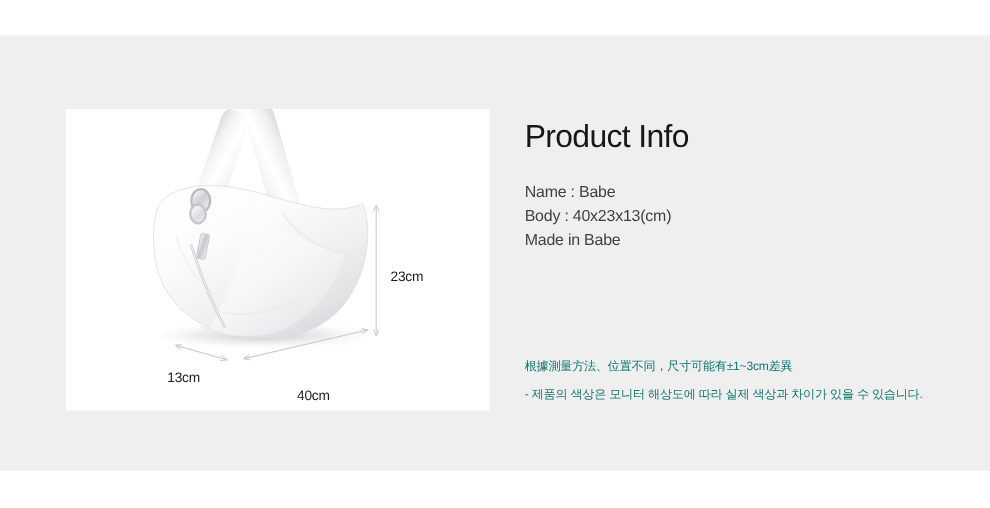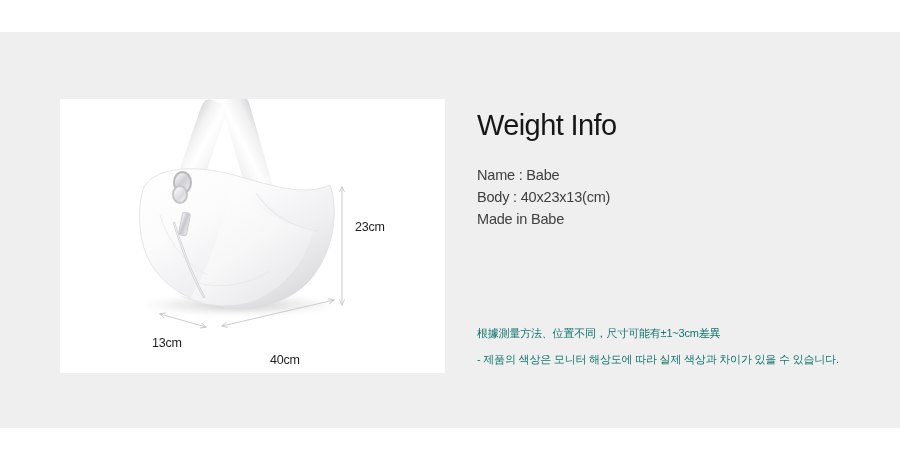--- a/index.html
+++ b/index.html
@@ -144,21 +144,21 @@
   }
   .dims svg { display: block; width: 900px; height: 462px; }
 
   .dim-label {
     position: absolute;
     color: #1d1d1d;
     font-size: 12.5px;
     letter-spacing: -0.2px;
     white-space: nowrap;
   }
-  .dim-h {  left: 355px; top: 220px; text-align: right; }
+  .dim-h {  left: 355px; top: 244px; text-align: right; }
   .dim-w {  left: 270px; top: 329px; margin-top: 24px; }
   .dim-d {  left: 152px; top: 336px; text-align: right; }
 
   
   .info {
     position: absolute;
     left: 477px;
     top: 110px;
     width: 400px;
   }
@@ -269,21 +269,21 @@
 
       <line x1="160" y1="314" x2="206" y2="327" stroke="#cccccc" stroke-width="1" marker-start="url(#ahs)" marker-end="url(#ah)"></line>
     </svg>
   </div>
 
   <div class="dim-label dim-h">23cm</div>
   <div class="dim-label dim-w">40cm</div>
   <div class="dim-label dim-d">13cm</div>
 
   <div class="info">
-    <h1 class="info-title">Weight Info</h1>
+    <h1 class="info-title">Product Info</h1>
     <ul class="spec-list">
       <li>Name : Babe</li>
       <li>Body : 40x23x13(cm)</li>
       <li>Made in Babe</li>
     </ul>
   </div>
 
   <div class="notes">
     <div class="note">根據測量方法、位置不同，尺寸可能有±1~3cm差異</div>
     <div class="note">- 제품의 색상은 모니터 해상도에 따라 실제 색상과 차이가 있을 수 있습니다.</div>

